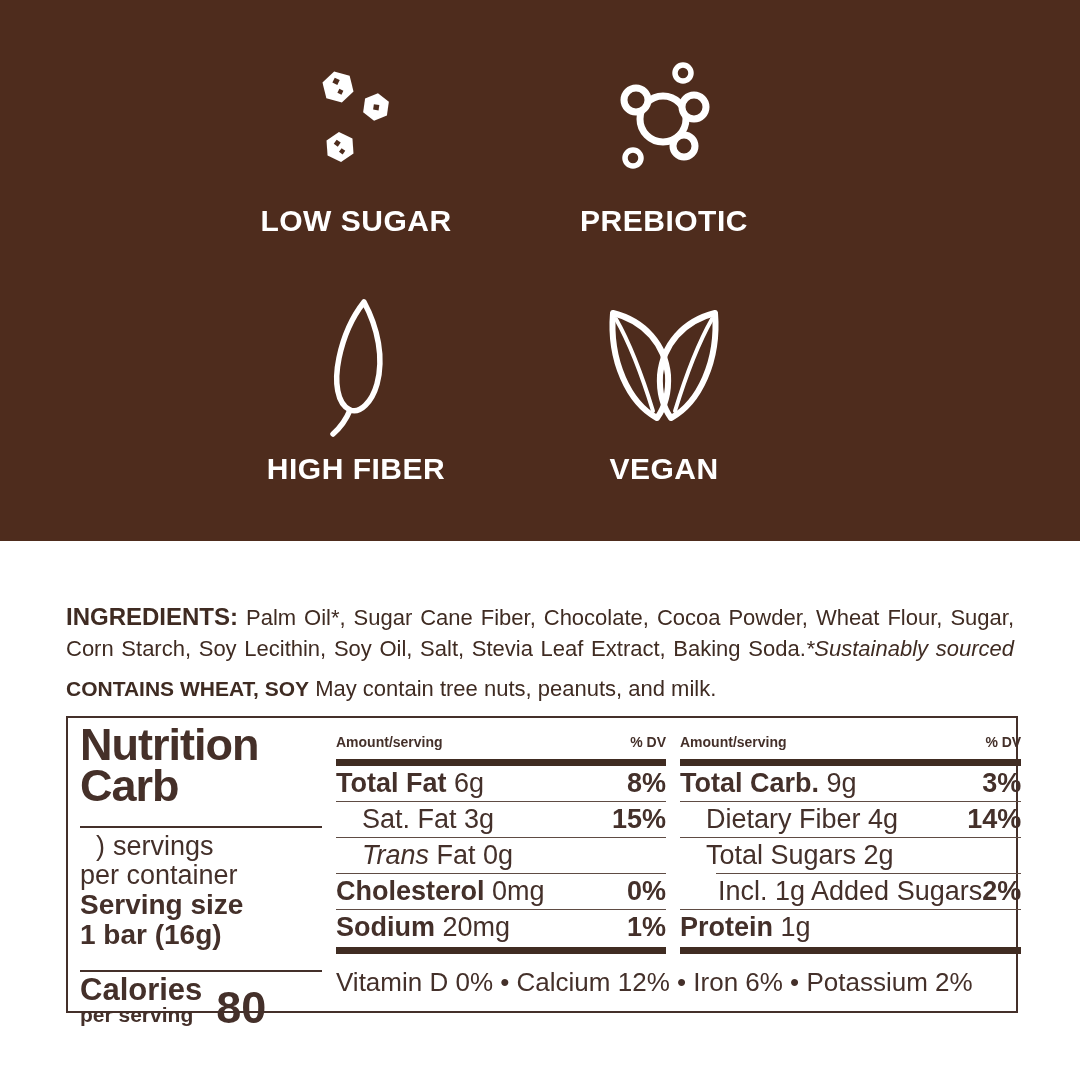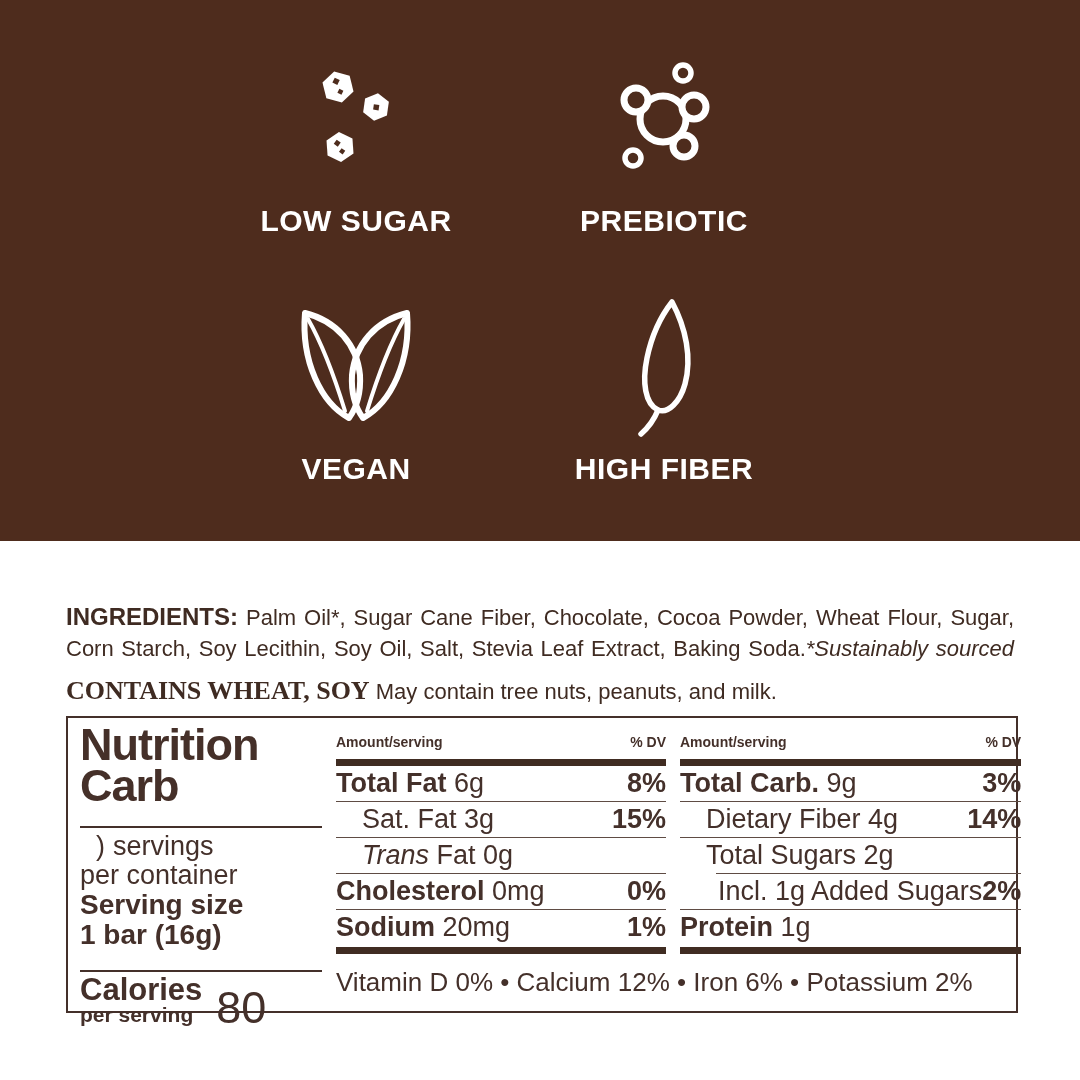--- a/index.html
+++ b/index.html
@@ -17,40 +17,40 @@
   .f-label{color:#fff;font-weight:bold;font-size:30px;letter-spacing:.5px;white-space:nowrap;}
   .f-row1 .f-label{margin-top:36px;}
   .f-row2 .f-label{margin-top:14px;}
   
   .ingredients{position:absolute;left:66px;top:601px;width:948px;color:#3f2b22;}
   .ing-line{font-size:22px;line-height:31px;white-space:nowrap;text-align:justify;text-align-last:justify;}
   .seg-b,.bold{font-weight:bold;}
   .seg-i,.ital{font-style:italic;}
   .ing-head{font-weight:bold;font-size:24px;}
   .contains{margin-top:12px;font-size:22px;white-space:nowrap;text-align:left;text-align-last:left;}
-  .contains .c-bold{font-weight:bold;font-size:26px;font-family:Liberation Serif, serif;}
+  .contains .c-bold{font-weight:bold;font-size:21px;}
   
   .panel{
     position:absolute;left:66px;top:716px;width:952px;height:297px;box-sizing:border-box;
     border:2.5px solid #44302a;background:#fff;
     display:grid;grid-template-columns:242px 330px 1fr;grid-template-rows:auto 1fr;
     column-gap:14px;padding:0 8px 14px 12px;
   }
   .nf-left{grid-row:1/3;padding-top:6px;}
   .nf-title{font-weight:bold;font-size:45px;line-height:41px;letter-spacing:-1px;color:#453029;}
   .nf-left hr{border:none;border-top:2px solid #44302a;margin:20px 0 4px 0;}
   .hr2{border:none;border-top:2px solid #44302a;margin:5px 0 3px 0;}
   .servings-line{font-size:27px;line-height:29px;padding-left:16px;}
   .frag{display:inline-block;margin-right:8px;}
   .serv-line2{font-size:27px;line-height:29px;}
   .serving-size{font-weight:bold;font-size:28px;line-height:30px;}
   .cal-row{display:flex;align-items:flex-end;margin-top:4px;}
   .cal-label{font-weight:bold;font-size:31px;line-height:27px;}
   .cal-sub{font-weight:bold;font-size:21px;line-height:23px;}
-  .cal-value{font-weight:normal;font-size:45px;line-height:36px;margin-left:14px;}
+  .cal-value{font-weight:bold;font-size:45px;line-height:36px;margin-left:14px;}
   .nf-col{padding-top:14px;display:flex;flex-direction:column;}
   .col-head{display:flex;justify-content:space-between;font-weight:bold;font-size:14px;line-height:21px;}
   .thickbar{height:7px;background:#402c22;margin-top:6px;}
   .rows .thickbar{margin-top:2px;}
   .nrow{display:flex;justify-content:space-between;align-items:baseline;height:35px;font-size:27px;line-height:34px;white-space:nowrap;}
   .nrow .pct{font-weight:bold;}
   .ind1{padding-left:26px;}
   .ind2{padding-left:38px;}
   .rule{border-top:1.5px solid #5f4c44;height:0;}
   .rule-ind{margin-left:36px;}
@@ -94,38 +94,38 @@
           <circle cx="80" cy="87" r="11" fill="#4e2c1d" stroke="#fff" stroke-width="7"></circle>
           <circle cx="79" cy="14" r="8" fill="none" stroke="#fff" stroke-width="5.5"></circle>
           <circle cx="29" cy="99" r="8" fill="none" stroke="#fff" stroke-width="5.5"></circle>
         </svg>
       </div>
       <div class="f-label">PREBIOTIC</div>
     </div>
 
     <div class="feature f-row2">
       <div class="icon-wrap">
+        <svg width="104" height="142" viewBox="0 0 104 142">
+          <path d="M60,6 C74,32 80,62 73,88 C68,106 56,118 46,114 C33,108 30,86 35,62 C40,38 49,20 60,6 Z" fill="none" stroke="#fff" stroke-width="5.5" stroke-linejoin="round" stroke-linecap="round"></path>
+          <path d="M46,114 C42,124 37,131 29,138" fill="none" stroke="#fff" stroke-width="5.5" stroke-linecap="round"></path>
+        </svg>
+      </div>
+      <div class="f-label">HIGH FIBER</div>
+    </div>
+
+    <div class="feature f-row2">
+      <div class="icon-wrap">
         <svg width="150" height="128" viewBox="0 0 150 128">
           <path d="M24,10 C20,58 40,100 68,115 C76,104 80,90 79,72 C76,42 56,18 24,10 Z" fill="none" stroke="#fff" stroke-width="6" stroke-linejoin="round" stroke-linecap="round"></path>
           <path d="M64,108 C56,82 44,46 27,16" fill="none" stroke="#fff" stroke-width="4" stroke-linecap="round"></path>
           <path d="M126,10 C130,58 110,100 82,115 C74,104 70,90 71,72 C74,42 94,18 126,10 Z" fill="none" stroke="#fff" stroke-width="6" stroke-linejoin="round" stroke-linecap="round"></path>
           <path d="M86,108 C94,82 106,46 123,16" fill="none" stroke="#fff" stroke-width="4" stroke-linecap="round"></path>
         </svg>
       </div>
       <div class="f-label">VEGAN</div>
-    </div>
-
-    <div class="feature f-row2">
-      <div class="icon-wrap">
-        <svg width="104" height="142" viewBox="0 0 104 142">
-          <path d="M60,6 C74,32 80,62 73,88 C68,106 56,118 46,114 C33,108 30,86 35,62 C40,38 49,20 60,6 Z" fill="none" stroke="#fff" stroke-width="5.5" stroke-linejoin="round" stroke-linecap="round"></path>
-          <path d="M46,114 C42,124 37,131 29,138" fill="none" stroke="#fff" stroke-width="5.5" stroke-linecap="round"></path>
-        </svg>
-      </div>
-      <div class="f-label">HIGH FIBER</div>
     </div>
 
   </div>
 </div>
 
 <div class="ingredients">
   <div class="ing-line">
     <span class="ing-head">INGREDIENTS:</span><span> Palm Oil*, Sugar Cane Fiber, Chocolate, Cocoa Powder, Wheat Flour, Sugar,</span>
   </div>
   <div class="ing-line">

